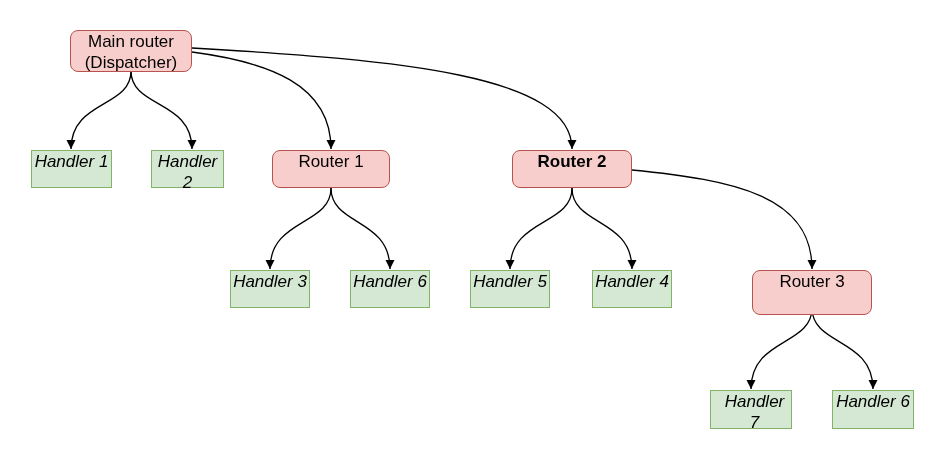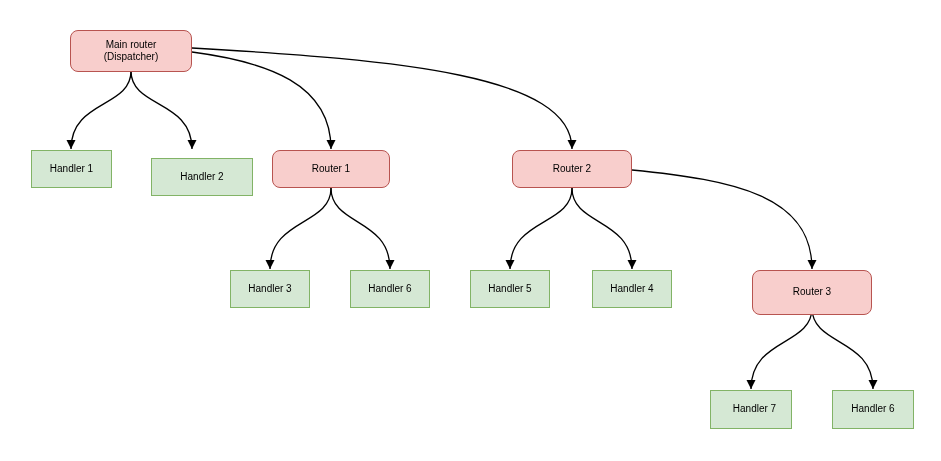--- a/index.html
+++ b/index.html
@@ -27,39 +27,40 @@
     stroke: var(--edge, #000000);
     stroke-width: 1.3;
   }
   #arrowhead path {
     fill: var(--edge, #000000);
   }
   .node {
     position: absolute;
     box-sizing: border-box;
     display: flex;
-    align-items: center;
+    align-items: flex-start;
     justify-content: center;
     text-align: center;
-    font-size: 10px;
+    font-size: 17px;
     color: var(--text, #000000);
     line-height: 1.25;
   }
   .node .label {
     white-space: pre-line;
   }
   .node.router {
     background: var(--router-fill, #f8cecc);
     border: 1px solid var(--router-border, #b85450);
     border-radius: 8px;
   }
   .node.handler {
     background: var(--handler-fill, #d5e8d4);
     border: 1px solid var(--handler-border, #82b366);
     border-radius: 0;
+    font-style: italic;
   }
 </style>
 </head>
 <body>
 
 <div class="canvas">
 
   <svg class="edges" viewBox="0 0 941 461" xmlns="http://www.w3.org/2000/svg">
     <defs>
       <marker id="arrowhead" markerUnits="userSpaceOnUse" markerWidth="10" markerHeight="10" refX="9" refY="4.5" orient="auto">
@@ -81,29 +82,29 @@
 
   <div class="node router" style="left:70px; top:30px; width:122px; height:42px;">
     <span class="label">Main router
 (Dispatcher)</span>
   </div>
 
   <div class="node handler" style="left:31px; top:150px; width:81px; height:38px;">
     <span class="label">Handler 1</span>
   </div>
 
-  <div class="node handler" style="left:151px; top:158px; width:102px; height:38px;">
+  <div class="node handler" style="left:151px; top:150px; width:73px; height:38px;">
     <span class="label">Handler 2</span>
   </div>
 
   <div class="node router" style="left:272px; top:150px; width:118px; height:38px;">
     <span class="label">Router 1</span>
   </div>
 
-  <div class="node router" style="left:512px; top:150px; width:120px; height:38px;">
+  <div class="node router" style="left:512px; top:150px; width:120px; height:38px;font-weight:bold;">
     <span class="label">Router 2</span>
   </div>
 
   <div class="node handler" style="left:230px; top:270px; width:80px; height:38px;">
     <span class="label">Handler 3</span>
   </div>
 
   <div class="node handler" style="left:350px; top:270px; width:80px; height:38px;">
     <span class="label">Handler 6</span>
   </div>

